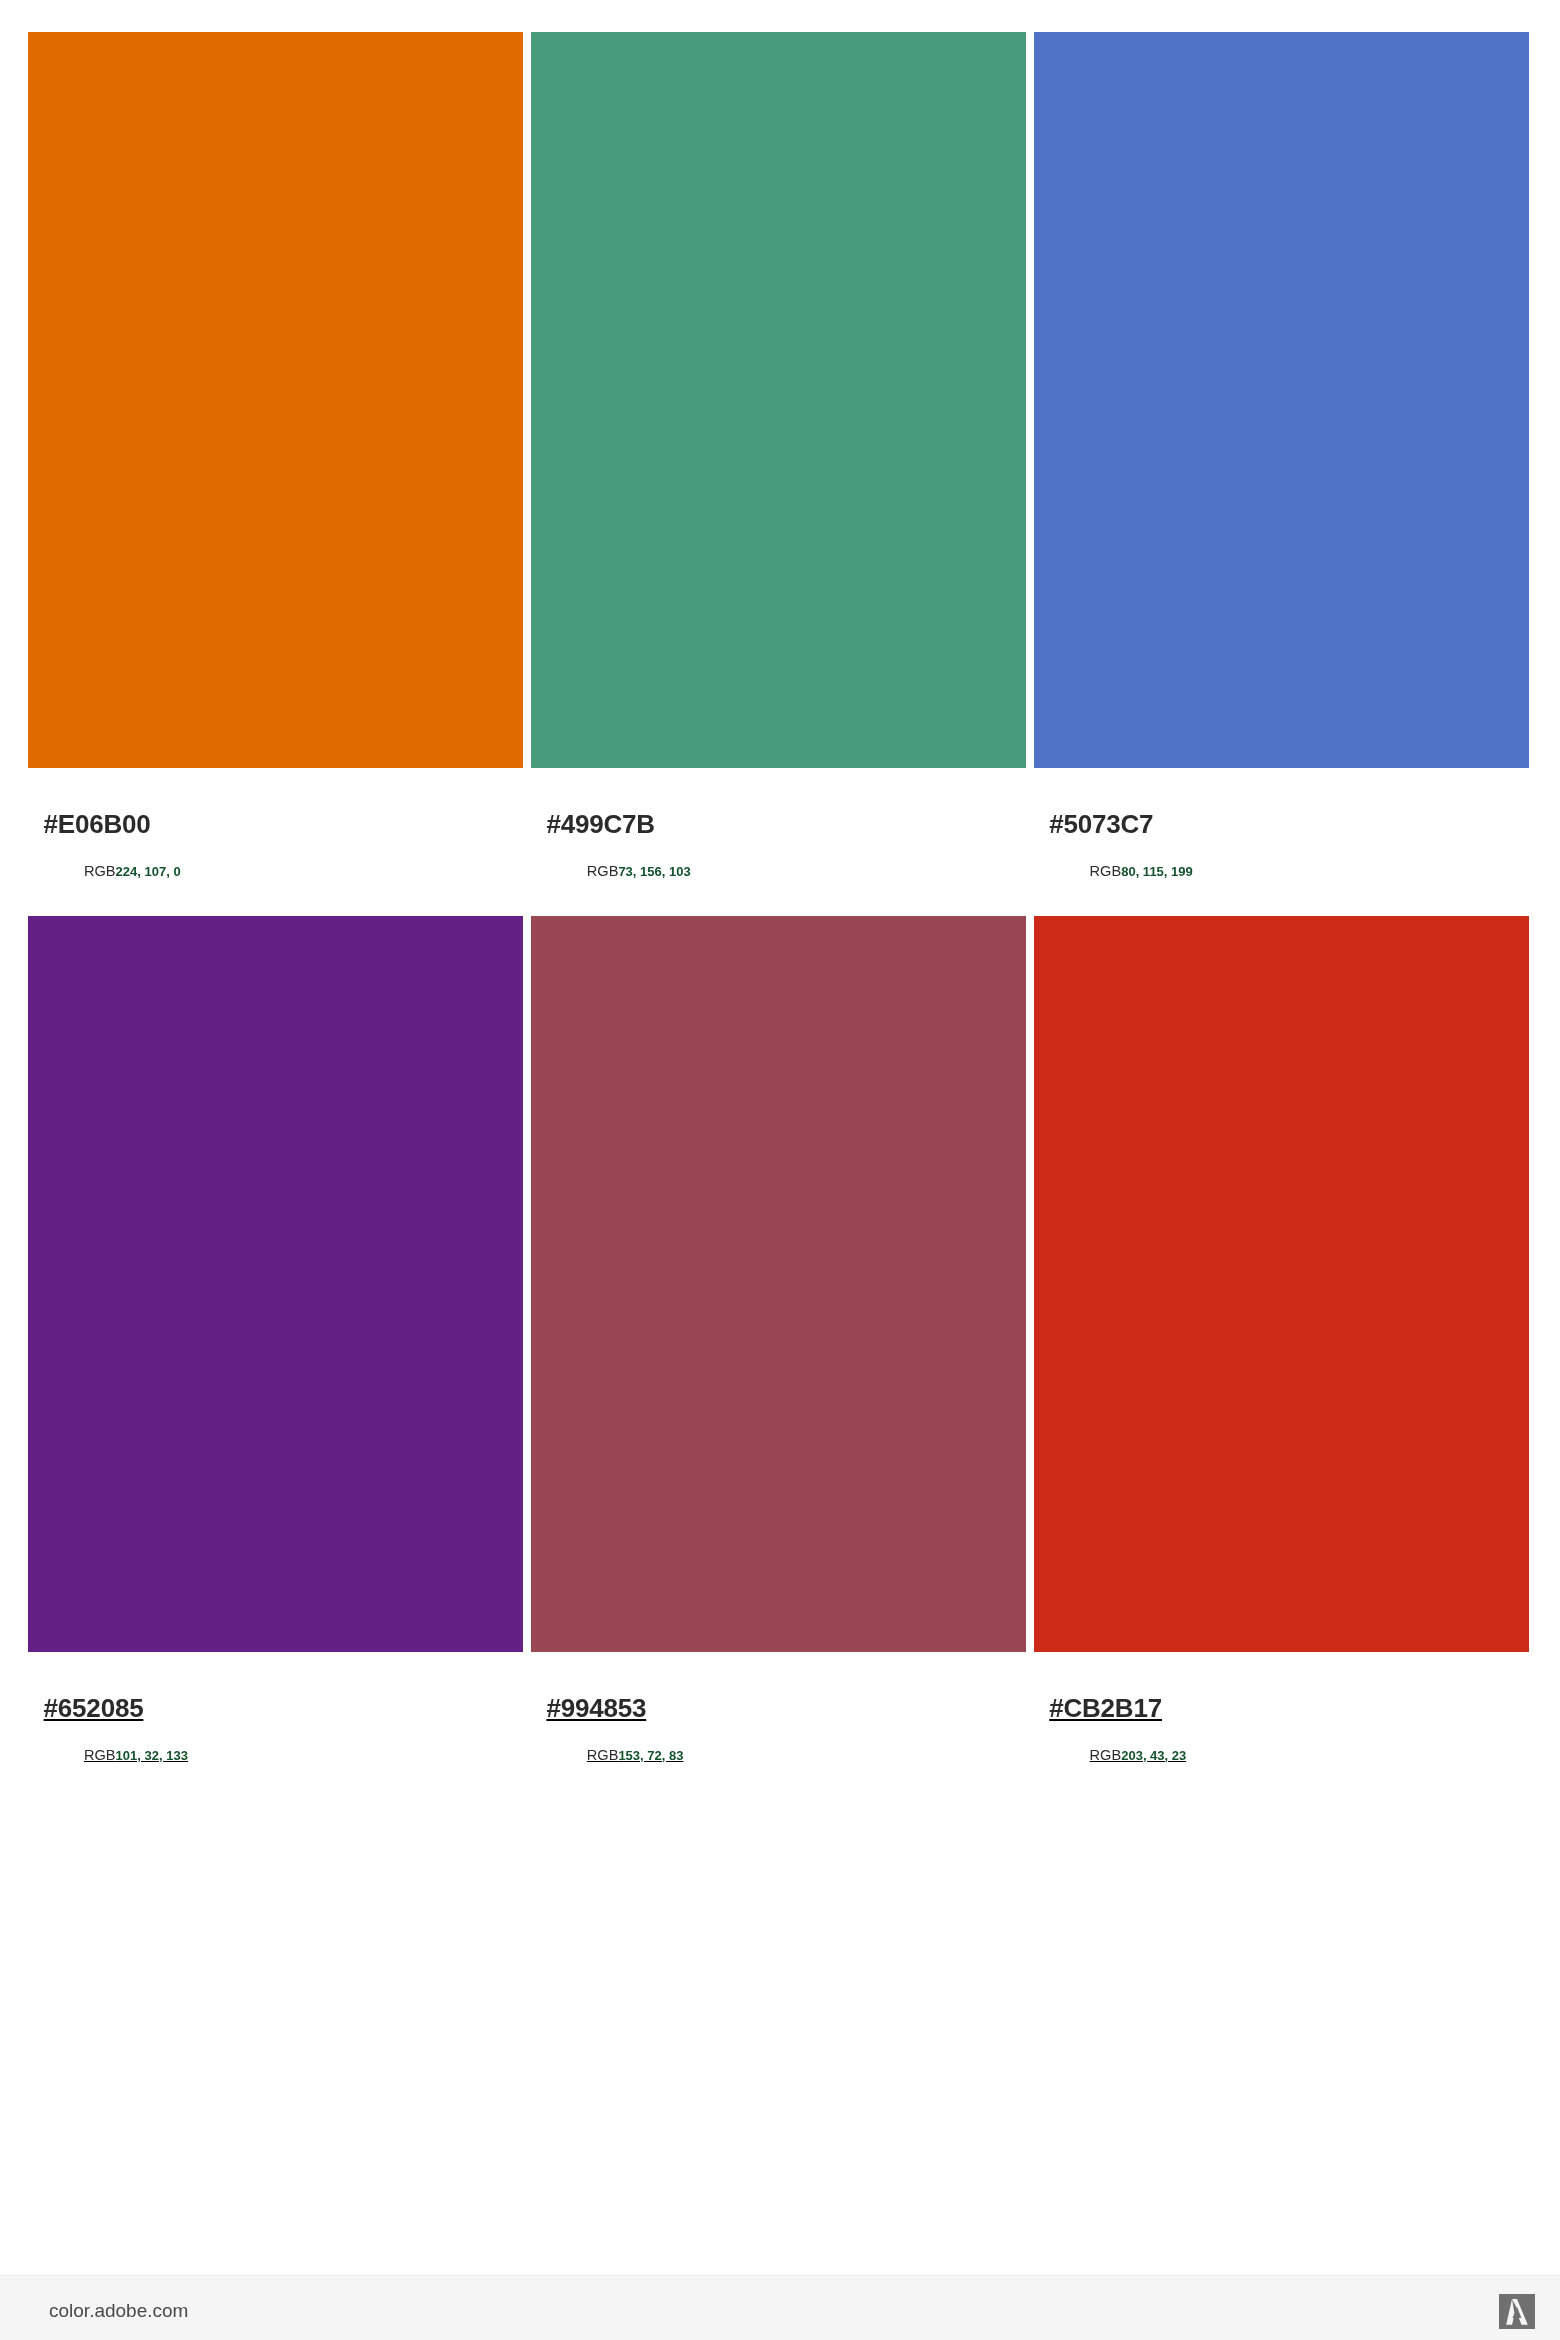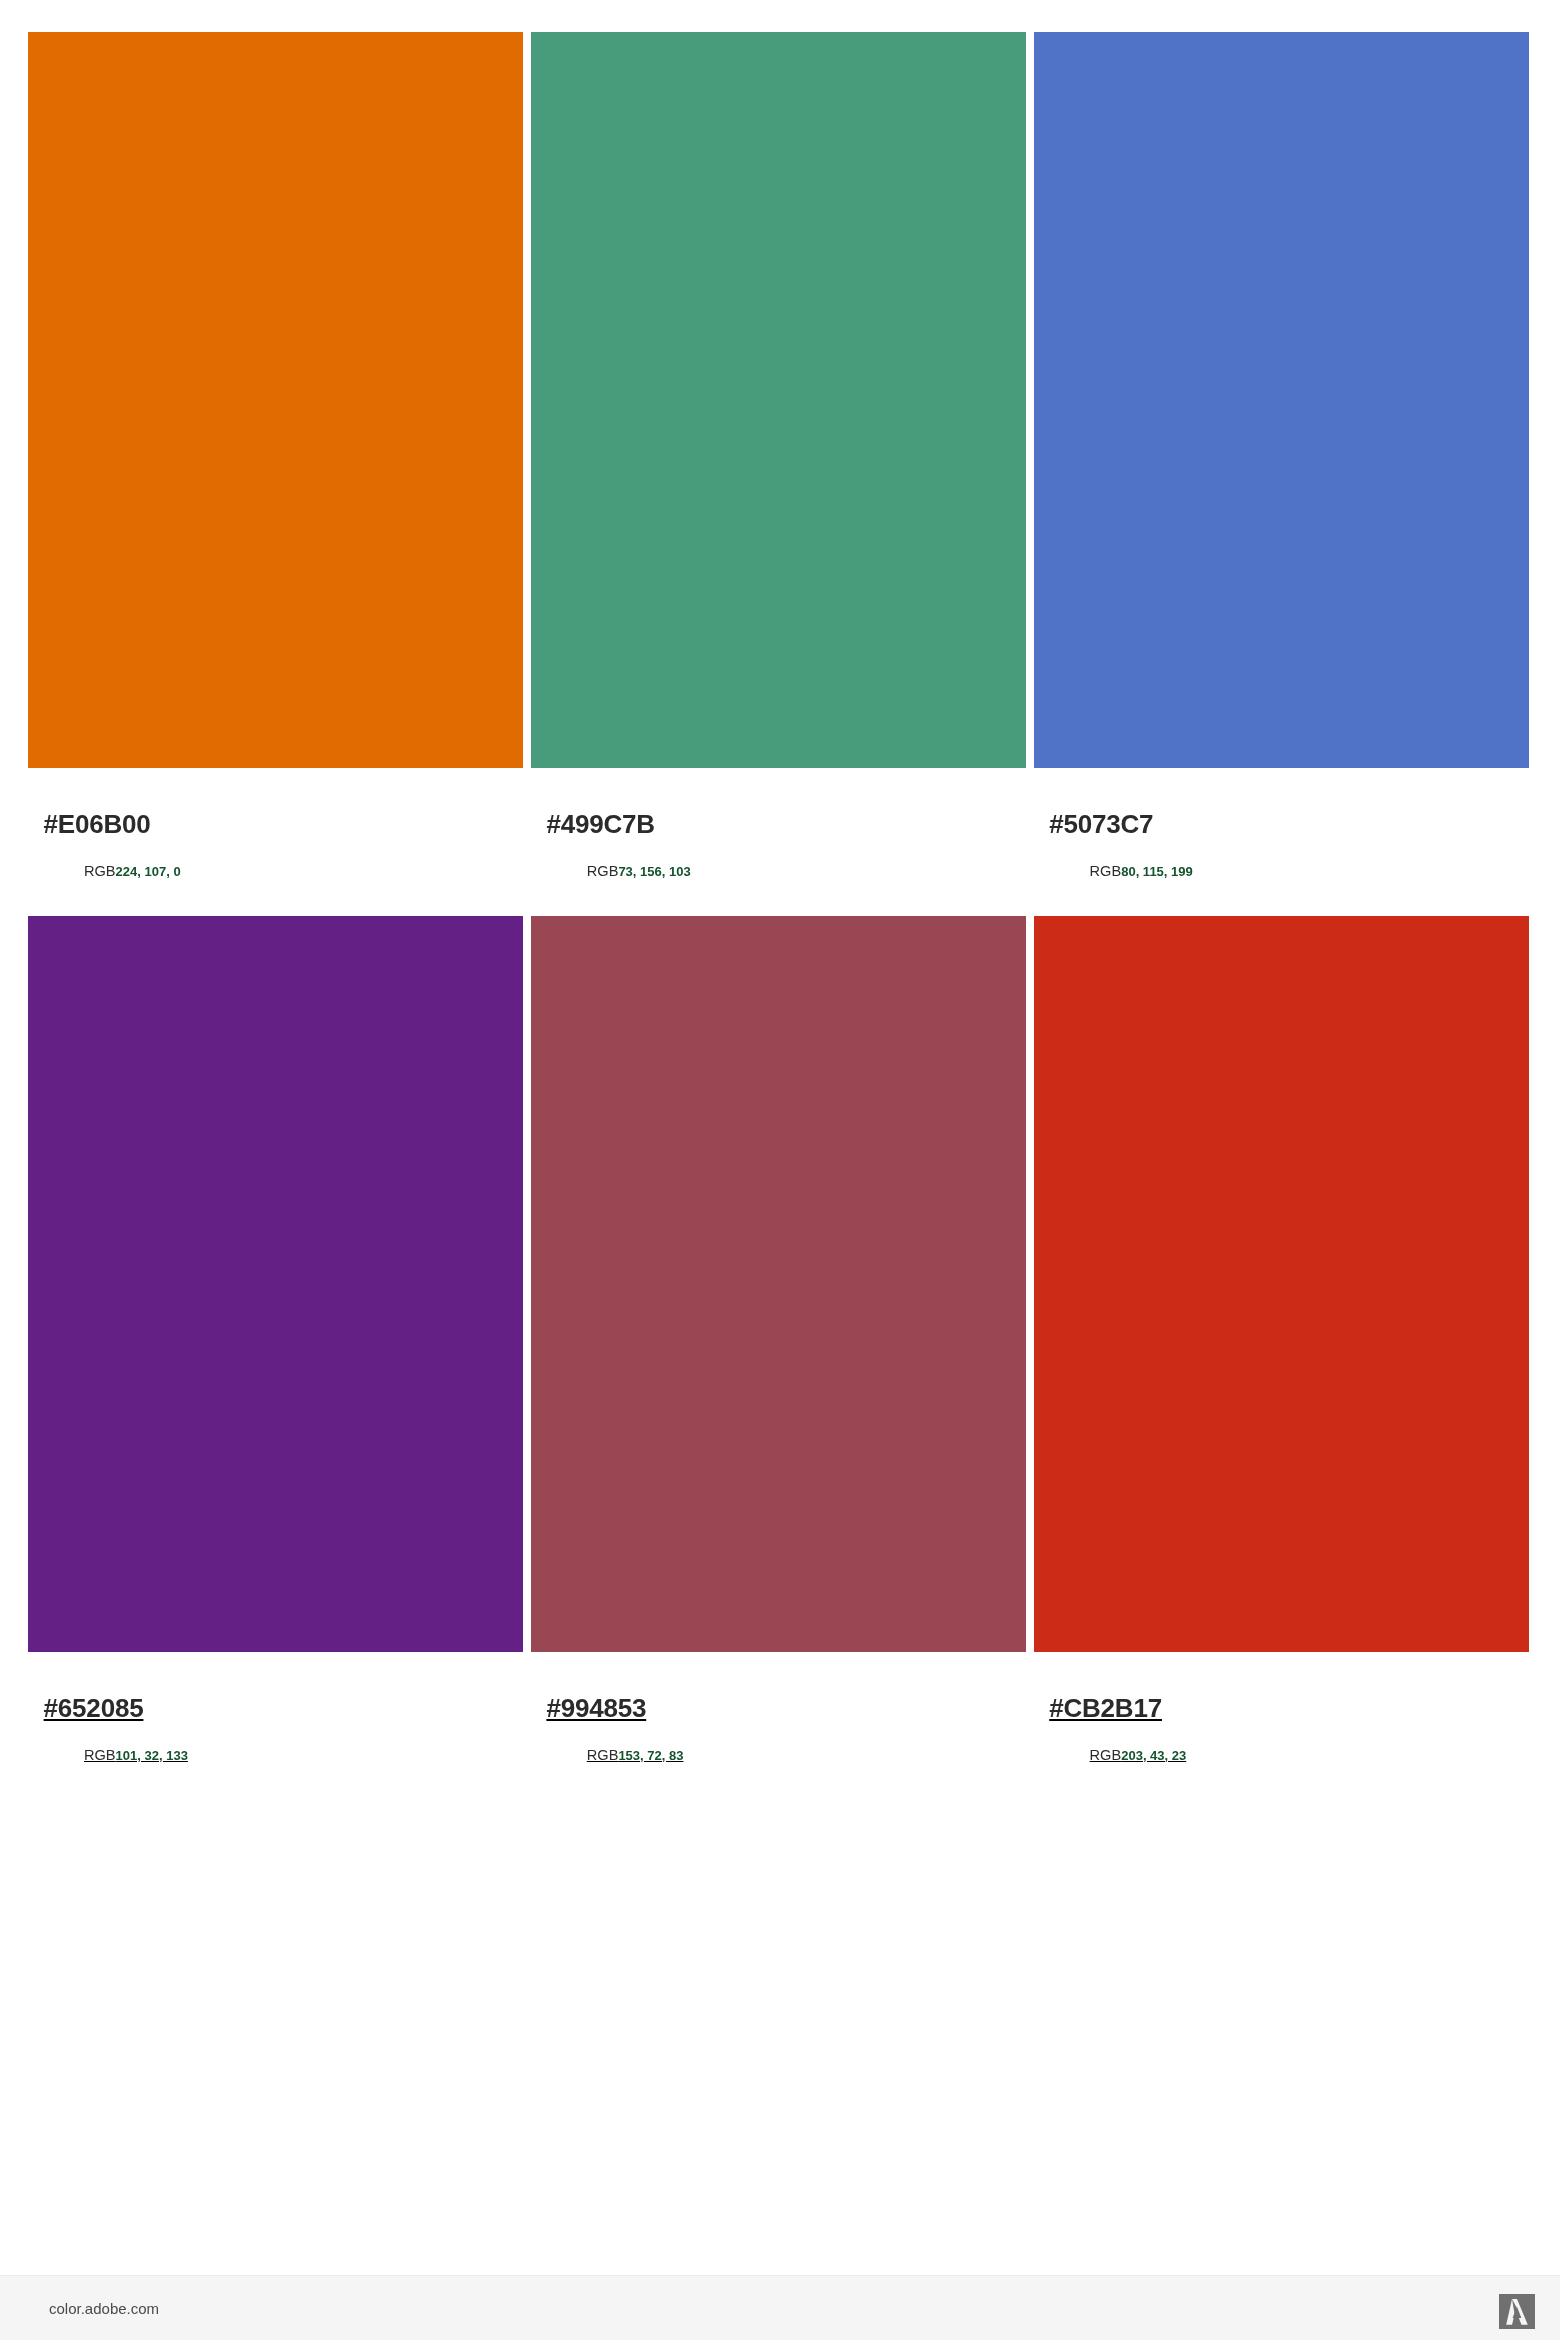--- a/index.html
+++ b/index.html
@@ -88,21 +88,21 @@
     height: 65px;
     background: #f5f5f5;
     border-top: 1px solid #ececec;
     box-sizing: border-box;
   }
 
   .footer-url {
     position: absolute;
     left: 49px;
     top: 25px;
-    font-size: 15px;
+    font-size: 19px;
     color: #4a4a4a;
     line-height: 1;
   }
 
   .adobe-logo {
     position: absolute;
     left: 1499px;
     top: 2294px;
     width: 36px;
     height: 35px;

